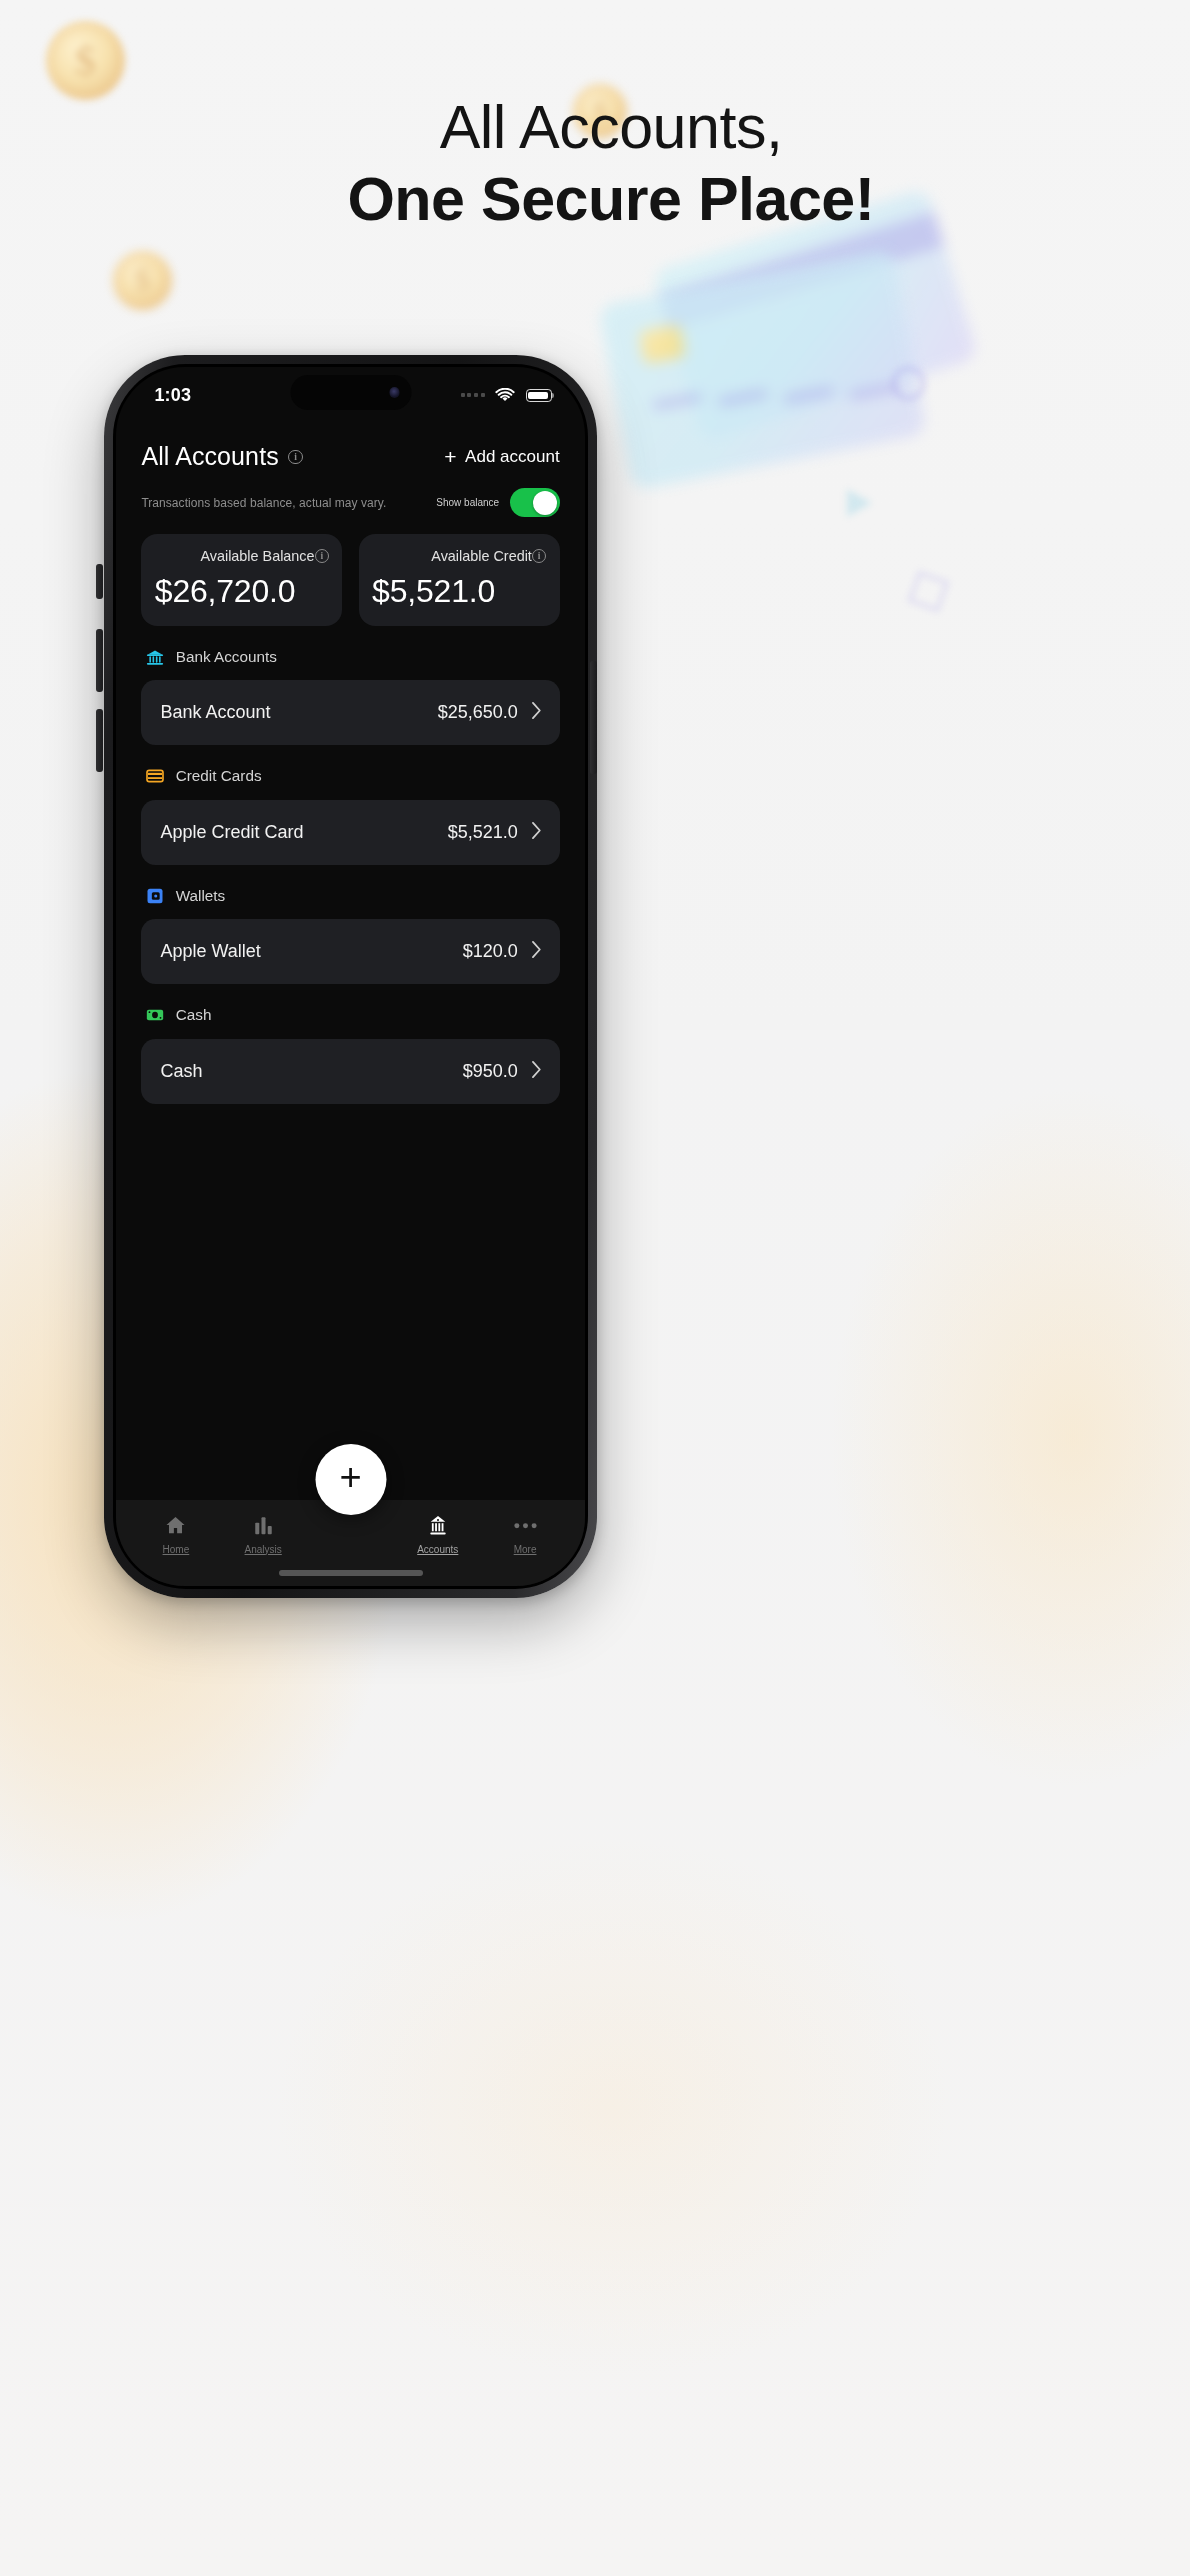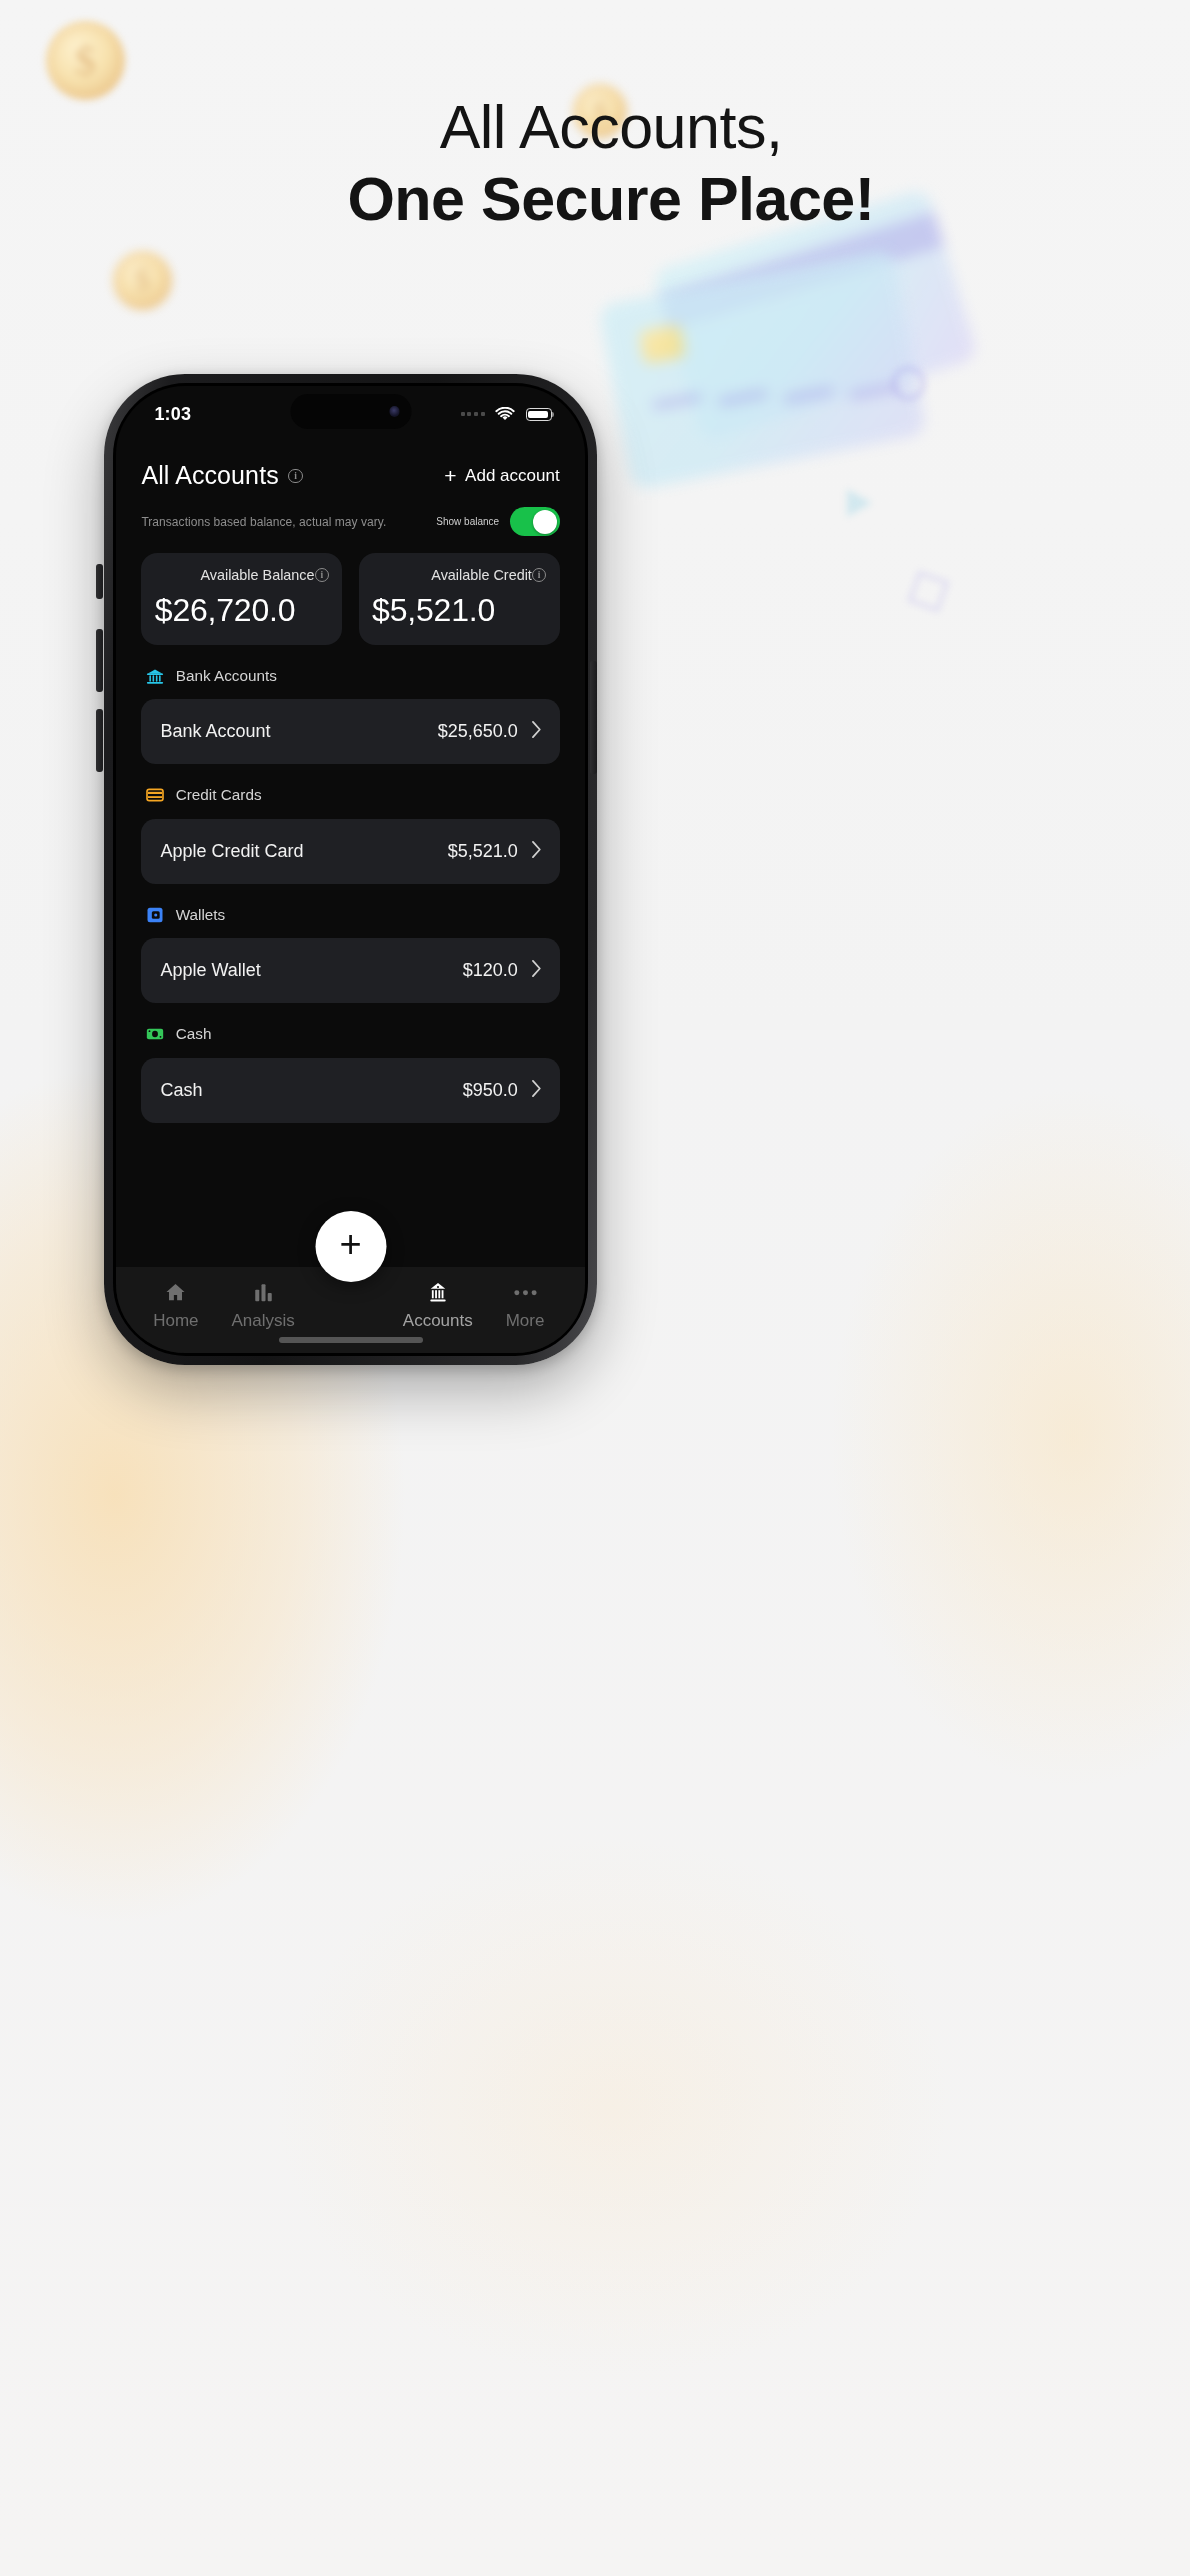--- a/index.html
+++ b/index.html
@@ -81,22 +81,22 @@
   
   .headline{
     position:absolute; left:16px; top:92px; width:100%;
     text-align:center; color:#141414; z-index:4;
   }
   .headline .l1{ display:block; font-size:61px; font-weight:400; letter-spacing:-0.5px; line-height:1.18; }
   .headline .l2{ display:block; font-size:61px; font-weight:700; letter-spacing:-0.5px; line-height:1.18; }
 
   
   .phone{
-    position:absolute; left:104px; top:374px;
-    width:493px; height:991px;
+    position:absolute; left:104px; top:355px;
+    width:493px; height:1243px;
     border-radius:81px;
     background:linear-gradient(100deg,#3c3c3e 0%,#1c1c1e 10%,#141415 50%,#2a2a2c 88%,#4a4a4d 100%);
     padding:8.6px;
     box-shadow: 0 25px 58px rgba(0,0,0,.30), 0 3.8px 13.4px rgba(0,0,0,.20);
     z-index:5;
   }
   .phone-inner{
     width:100%;height:100%;border-radius:73px;
     background:#000;
     padding:3.8px;
@@ -215,21 +215,21 @@
     height:86px;
     background:#171717;
     display:flex; align-items:flex-start; justify-content:space-between;
     padding:13.4px 19px 0 19px;
   }
   .tab{
     width:81px; display:flex; flex-direction:column; align-items:center; gap:5.8px;
     color:#6f6f6f;
   }
   .tab.active{ color:#a3a3a3; }
-  .tab-label{ font-size:17px; }
+  .tab-label{ font-size:10px;text-decoration:underline; }
   .tab-ic{ height:25px; display:flex; align-items:center; justify-content:center; }
   .tab-spacer{ width:81px; }
   .fab{
     position:absolute; left:50%; transform:translateX(-50%);
     bottom:71px;
     width:71px;height:71px;border-radius:50%;
     background:#fff;
     display:flex;align-items:center;justify-content:center;
     box-shadow:0 3.8px 17px rgba(0,0,0,.45);
     z-index:3;

